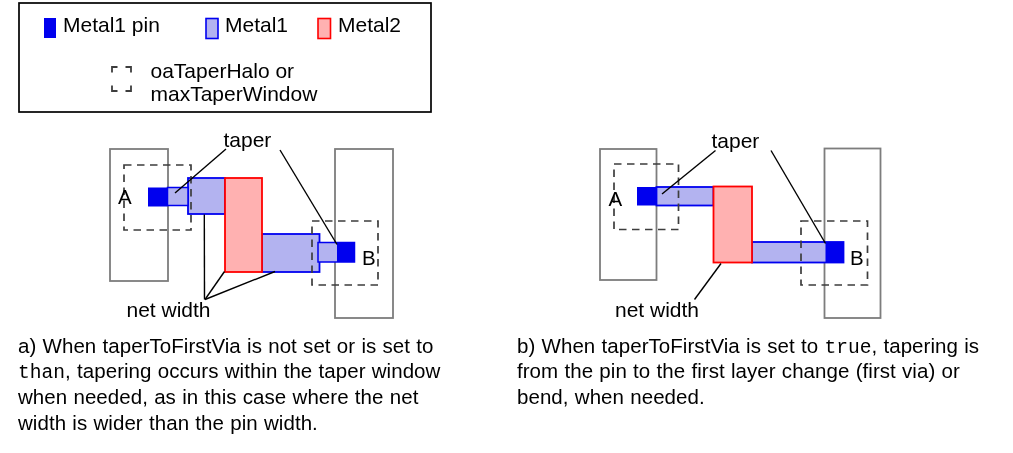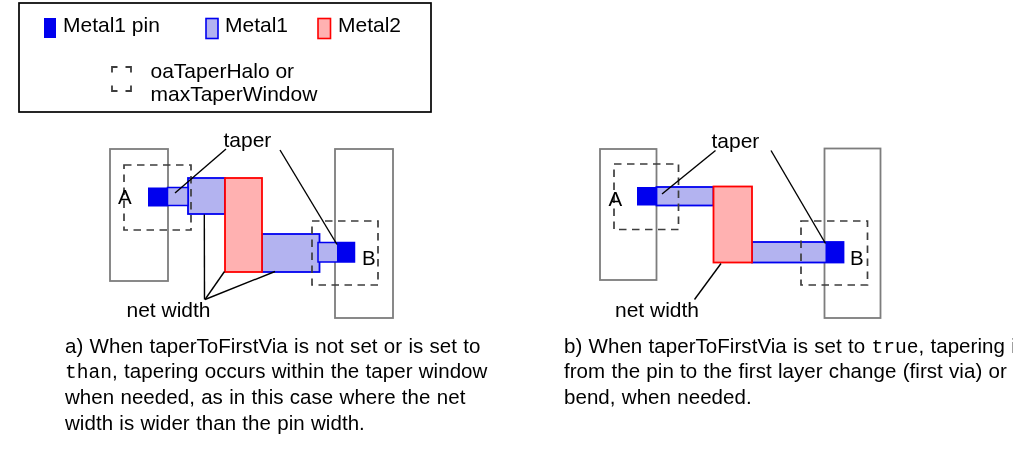--- a/index.html
+++ b/index.html
@@ -2,21 +2,21 @@
 <html><head>
 <meta charset="utf-8">
 <style>
   html,body{margin:0;padding:0;}
   body{width:1013px;height:453px;background:#ffffff;position:relative;overflow:hidden;
        font-family:"Liberation Sans",sans-serif;color:#000;}
   .stage{position:absolute;left:0;top:0;width:1013px;height:453px;}
   svg.figure{position:absolute;left:0;top:0;}
   svg text{font-family:"Liberation Sans",sans-serif;fill:#000;}
   .caption{position:absolute;font-size:20.5px;line-height:25.6px;white-space:pre-wrap;
-           letter-spacing:0.05px;word-spacing:0.5px;margin-left:47px;}
+           letter-spacing:0.05px;word-spacing:0.5px;}
   .caption .mono{font-family:"Liberation Mono",monospace;font-size:19.6px;letter-spacing:0;
                  line-height:0;vertical-align:baseline;}
   #caption-a{left:18px;top:332.8px;width:460px;}
   #caption-b{left:517px;top:332.8px;width:500px;}
 </style>
 </head>
 <body>
 
 <div class="stage">
 

